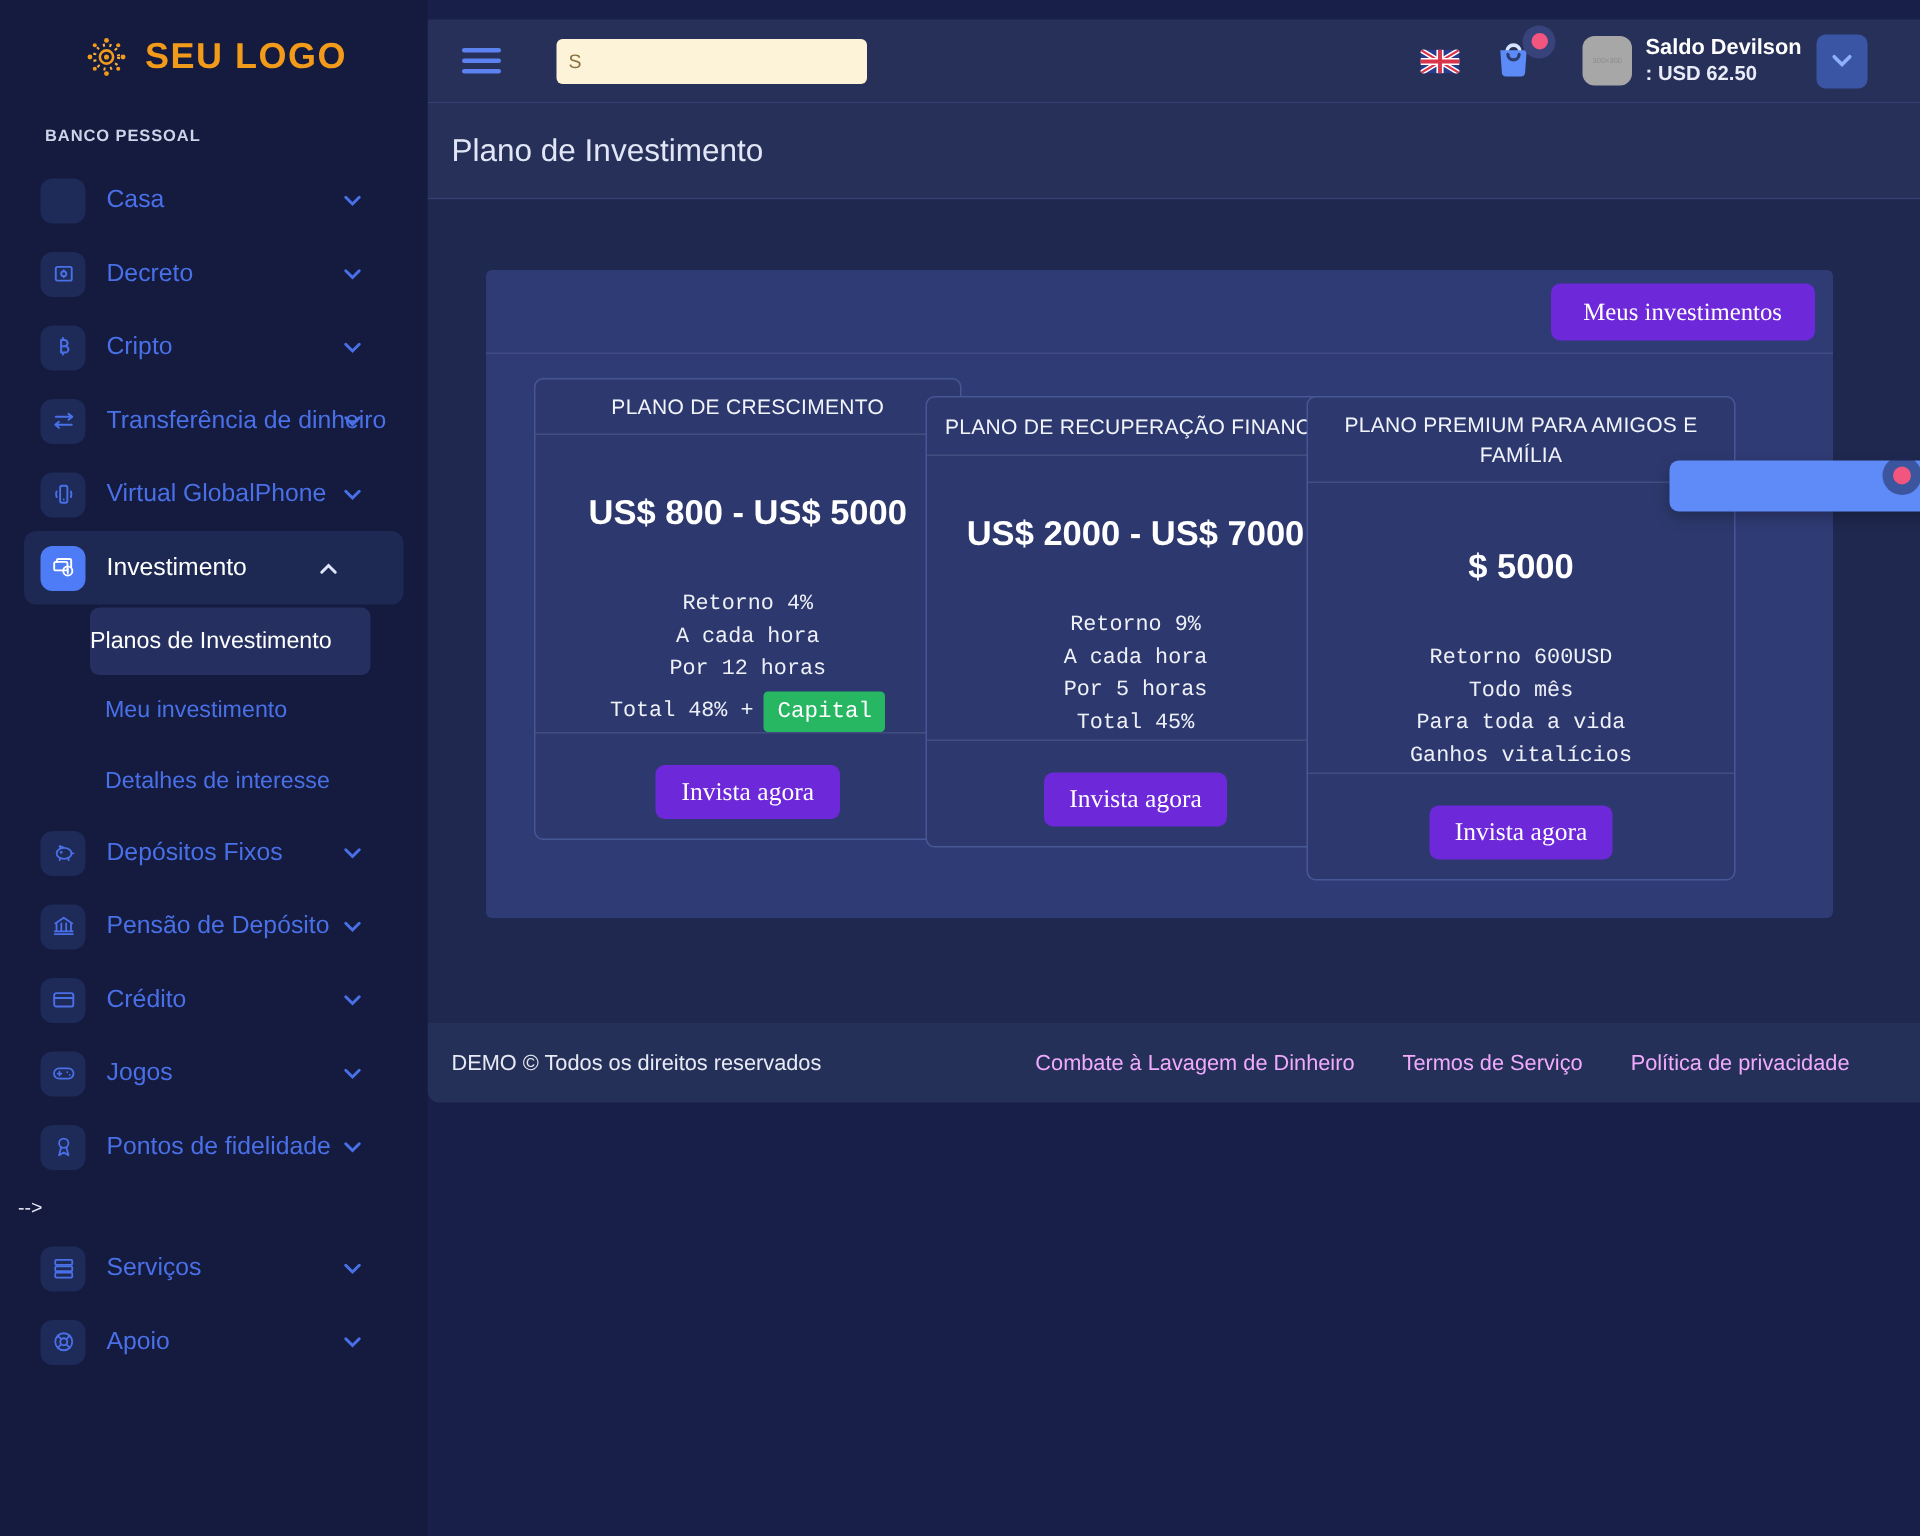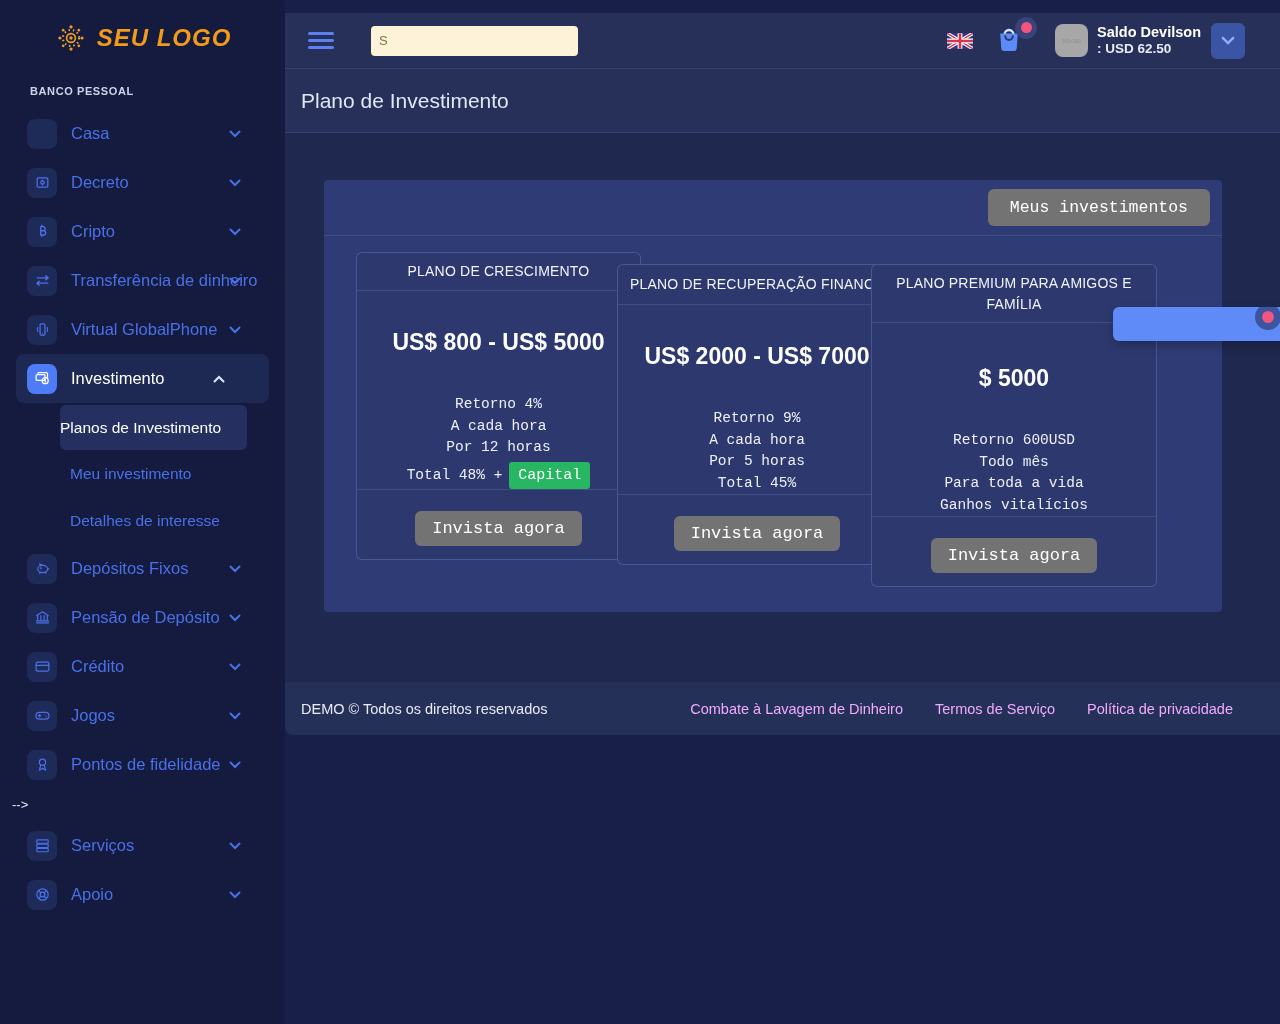--- a/index.html
+++ b/index.html
@@ -2,21 +2,21 @@
 <html><head>
 <meta charset="utf-8">
 <style>
   html,body{margin:0;padding:0;width:1280px;height:1024px;overflow:hidden;
     background:#181f48;font-family:"Liberation Sans",sans-serif;
     -webkit-font-smoothing:antialiased;}
   body{position:relative;display:flex;}
 
   
   .sidebar{width:285px;min-width:285px;height:1024px;background:#141b3e;position:relative;z-index:2;}
-  .logo-row{display:flex;align-items:center;justify-content:center;gap:9px;padding-top:17px;height:42px;font-style:italic;}
+  .logo-row{display:flex;align-items:center;justify-content:center;gap:9px;padding-top:17px;height:42px;}
   .logo-text{color:#f29a1a;font-size:24px;font-weight:700;letter-spacing:1px;}
   .section-label{color:#cdd4ea;font-size:11px;font-weight:700;letter-spacing:.6px;margin:26px 0 11px 30px;}
   .nav{margin-top:12px;}
   .nav-item{height:49px;display:flex;align-items:center;padding-left:27px;position:relative;cursor:pointer;box-sizing:border-box;}
   .nav-item.active{background:#1d2853;border-radius:8px;margin:0 16px;padding-left:11px;}
   .icon-box{width:30px;height:30px;min-width:30px;border-radius:8px;background:#1e2a57;color:#4a70e8;
     display:flex;align-items:center;justify-content:center;margin-right:14px;}
   .nav-item.active .icon-box{background:#4e7cf6;color:#ffffff;}
   .nav-label{color:#4a70e8;font-size:16.5px;white-space:nowrap;}
   .nav-item.active .nav-label{color:#ffffff;}
@@ -49,21 +49,21 @@
   .user-dropdown{width:34px;height:36px;background:#3b55a5;border:none;border-radius:6px;color:#8fb0fa;
     display:flex;align-items:center;justify-content:center;cursor:pointer;}
 
   .title-band{height:63px;background:#263058;display:flex;align-items:center;
     border-bottom:1px solid rgba(95,110,175,.28);}
   .page-title{color:#e2e7f7;font-size:21px;margin-left:16px;font-weight:400;}
 
   .content{height:549px;background:#1f284f;position:relative;}
   .panel{position:absolute;left:39px;right:58px;top:47px;height:432px;background:#2f3b74;border-radius:4px;}
   .panel-header{height:55px;border-bottom:1px solid rgba(170,185,230,.14);display:flex;align-items:center;justify-content:flex-end;}
-  .btn{background:#737373;color:#fff;border:none;border-radius:6px;cursor:pointer;font-family:Liberation Mono, monospace;}
+  .btn{background:#6d28d9;color:#fff;border:none;border-radius:6px;cursor:pointer;font-family:Liberation Serif, serif;}
   .btn-my-investments{font-size:16.5px;padding:9px 22px;margin-right:12px;}
 
   .plan-card{position:absolute;background:#2d396e;border:1px solid rgba(98,118,190,.5);border-radius:6px;
     display:flex;flex-direction:column;box-sizing:border-box;color:#eef0f8;text-align:center;}
   .card-1{left:32px;top:72px;width:285px;height:308px;z-index:1;}
   .card-2{left:293px;top:84px;width:280px;height:301px;z-index:2;}
   .card-3{left:547px;top:84px;width:286px;height:323px;z-index:3;}
   .plan-header{border-bottom:1px solid rgba(200,210,240,.14);font-size:14px;font-weight:500;color:#f2f4fb;
     display:flex;align-items:center;justify-content:center;padding:0 12px;letter-spacing:.2px;line-height:1.45;}
   .card-1 .plan-header,.card-2 .plan-header{height:39px;}

